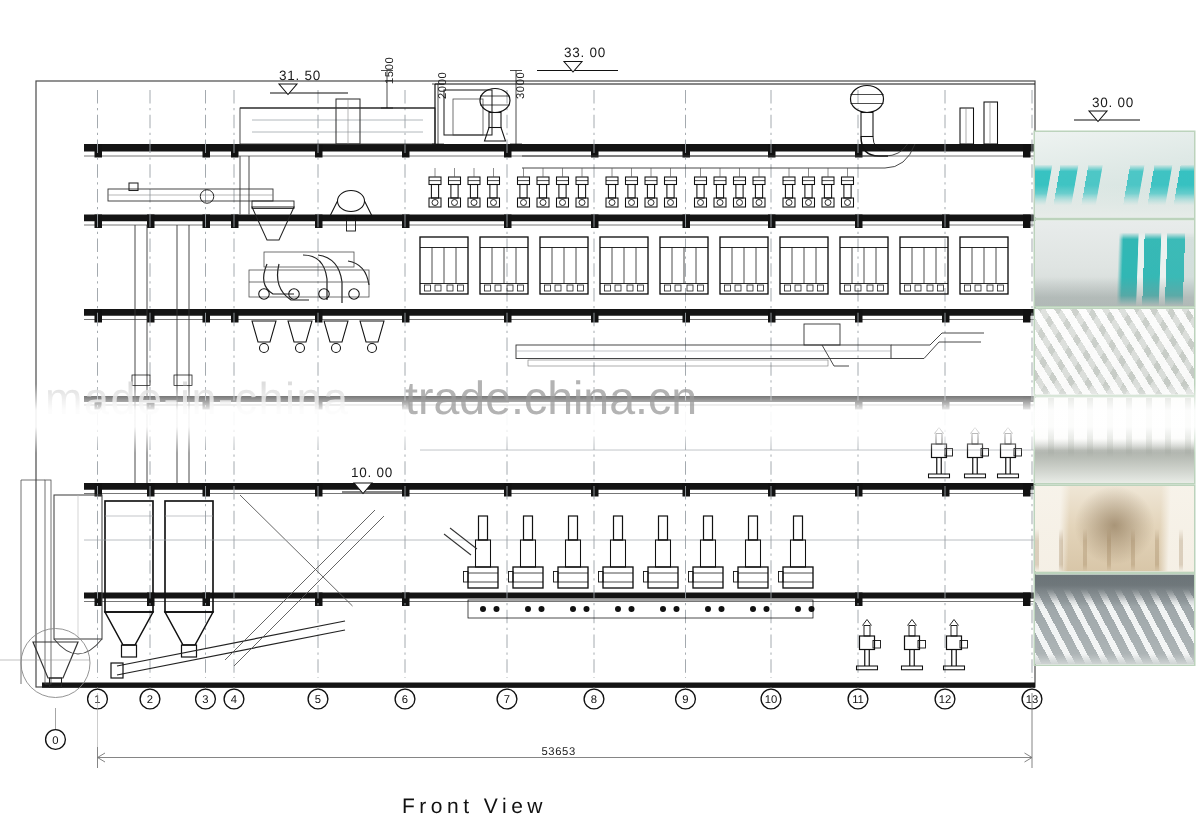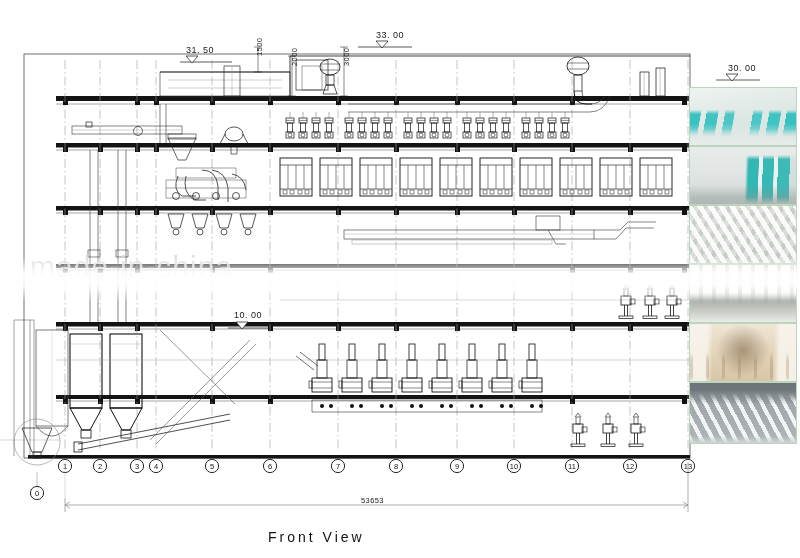--- a/index.html
+++ b/index.html
@@ -753,14 +753,15 @@
     <div class="pbase" style="background:linear-gradient(180deg,#9aa3a7 0%,#b6bdbf 40%,#cfd4d4 100%);"></div>
     <div class="pbase" style="background:
       repeating-linear-gradient(62deg, rgba(246,248,248,.92) 0 4px, rgba(120,130,134,.35) 4px 10px);
       -webkit-mask-image:linear-gradient(to bottom,transparent 0 16%,#000 30% 88%,transparent 100%);
       mask-image:linear-gradient(to bottom,transparent 0 16%,#000 30% 88%,transparent 100%);"></div>
     <div class="pbase" style="background:linear-gradient(to bottom,rgba(60,68,72,.5) 0 12%,rgba(255,255,255,0) 36%);"></div>
   </div>
 
   <div class="wm2">made-in-china</div>
   <div class="fade"></div>
+  <div class="wm">trade.china.cn</div>
 
 </div>
 
 </body></html>

